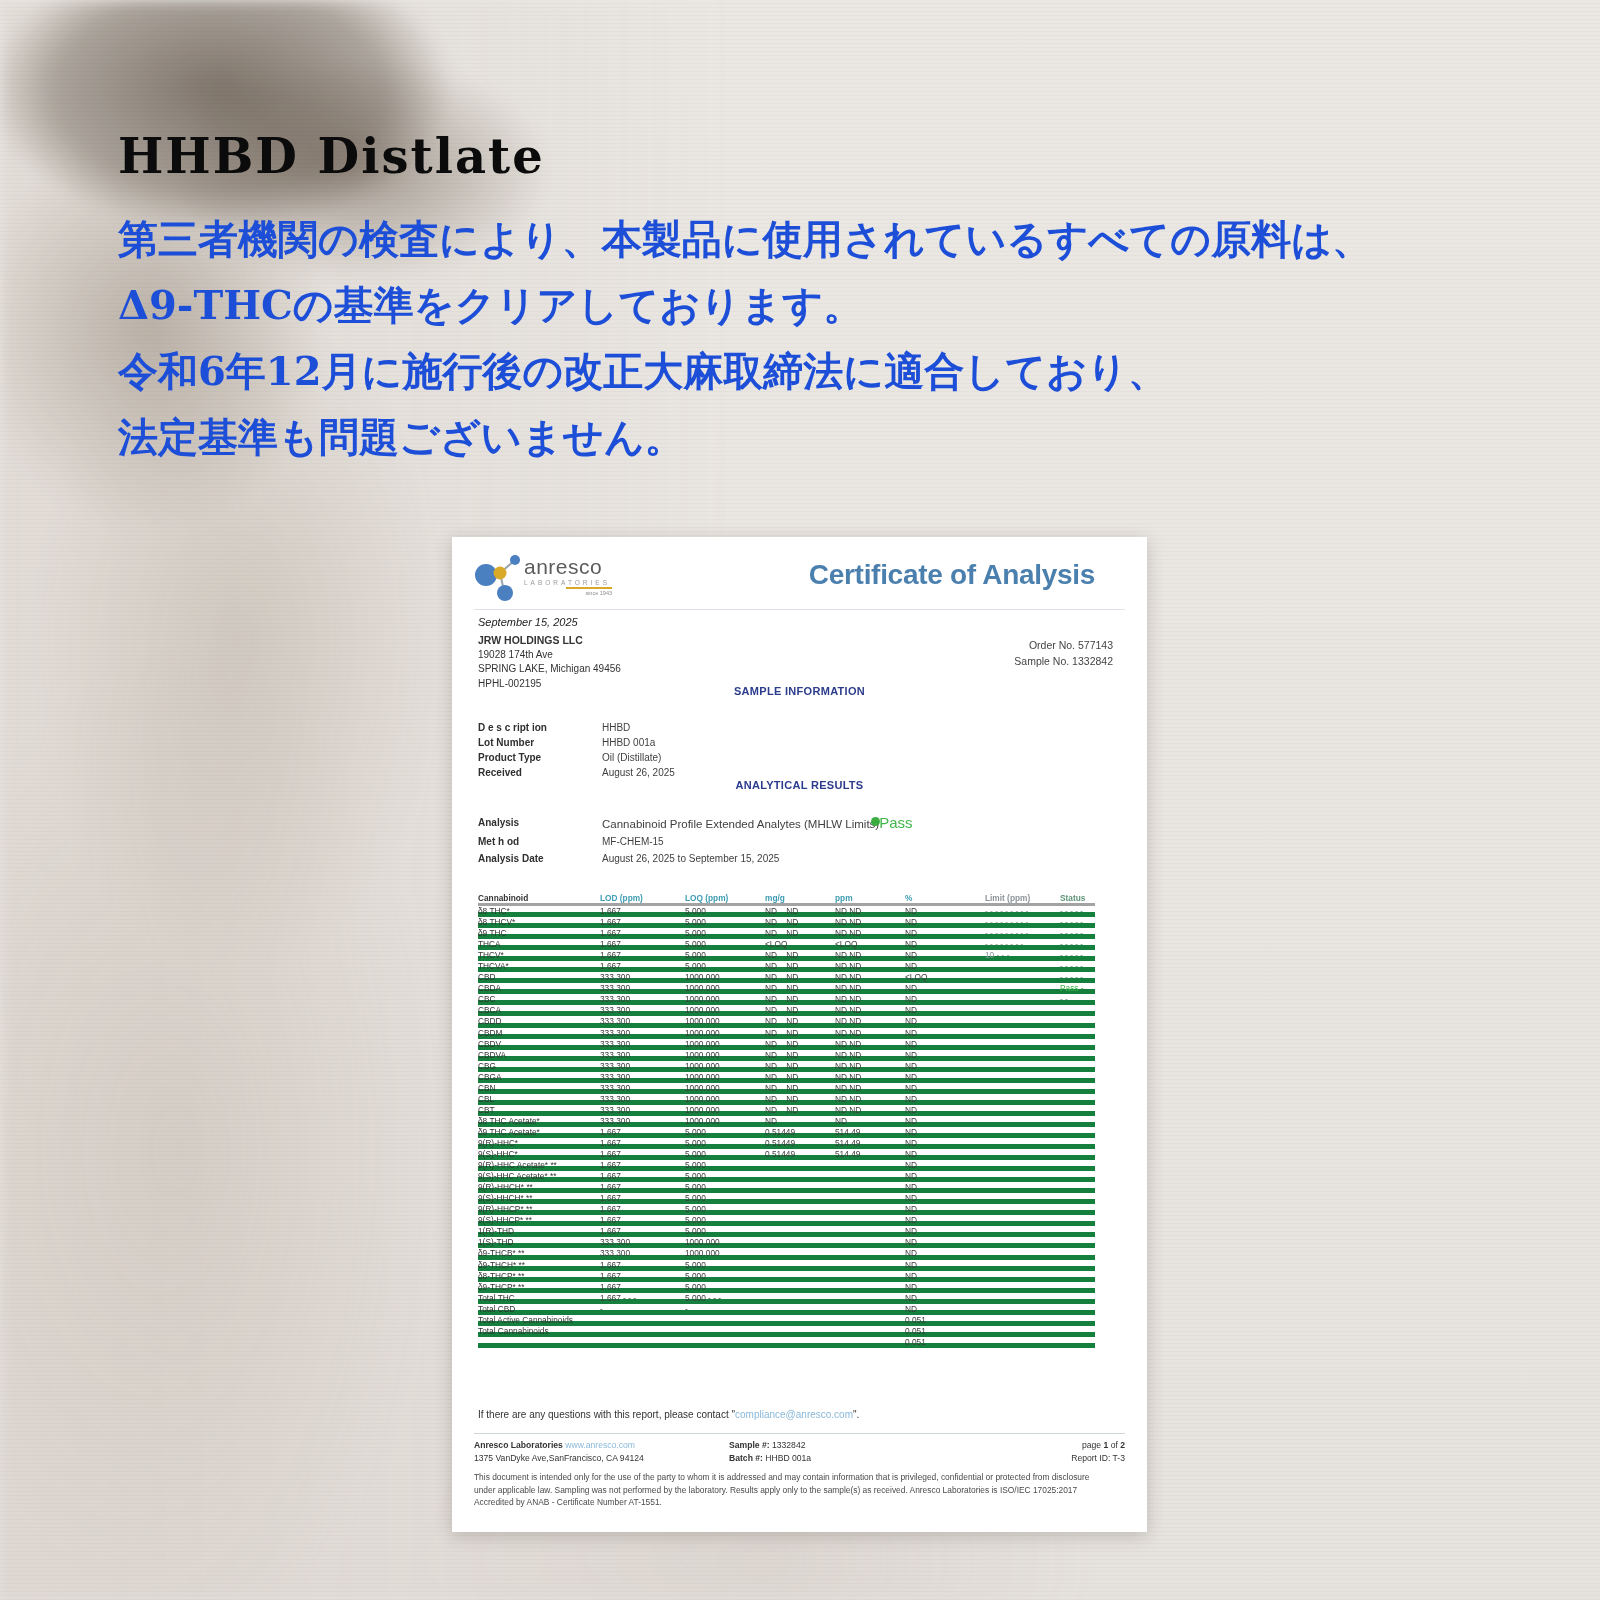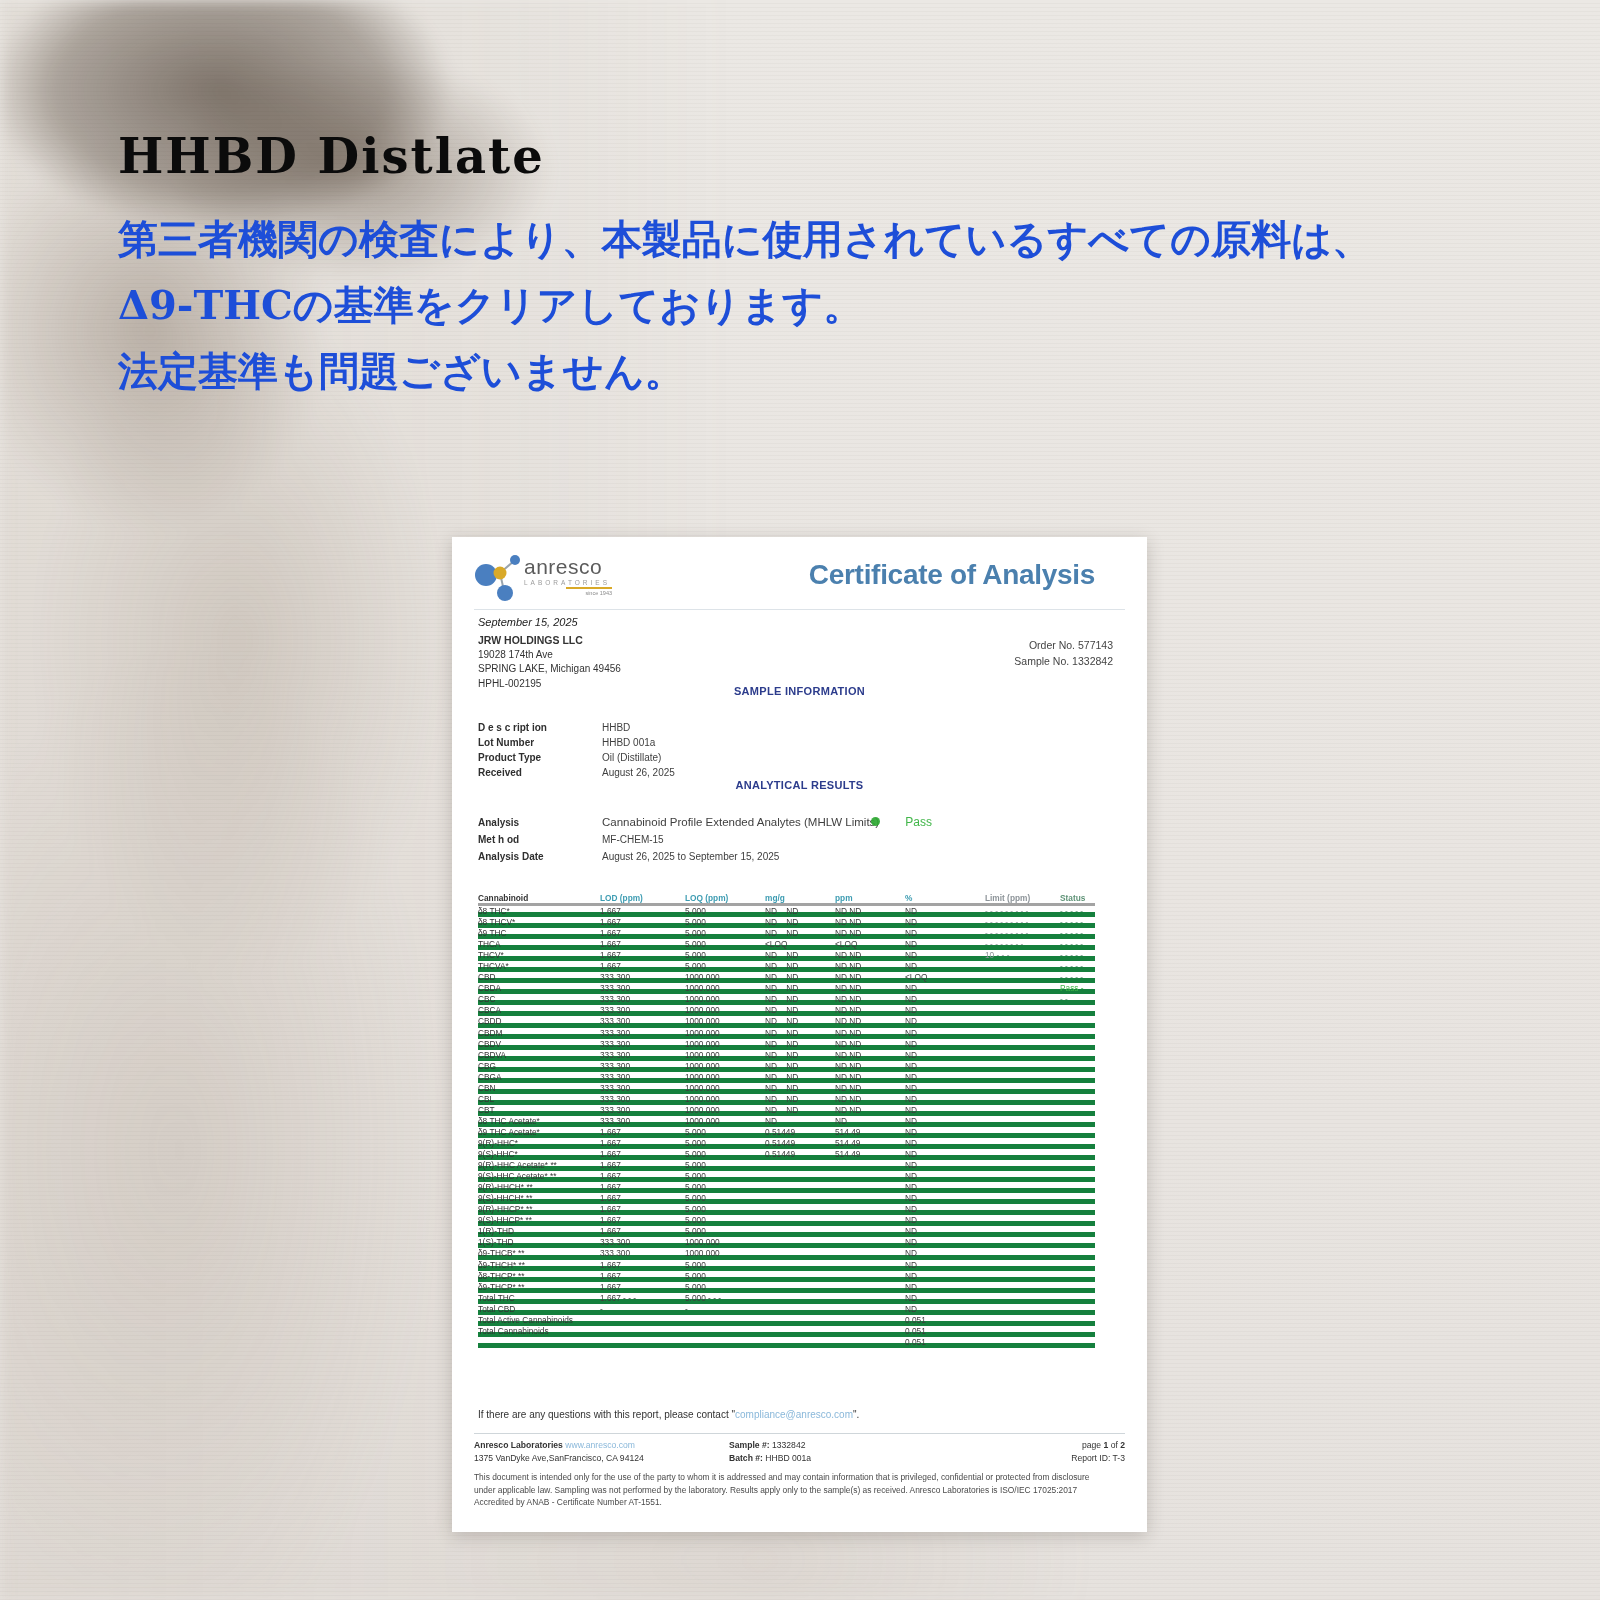--- a/index.html
+++ b/index.html
@@ -69,21 +69,21 @@
   .sec-analytical{top:242px;}
   
   .fields{position:absolute;left:26px;font-size:10px;color:#3c3c3c;}
   .sample-fields{top:183px;}
   .analysis-fields{top:277px;right:40px;}
   .frow{display:flex;min-height:15px;line-height:15px;}
   .analysis-fields .frow{min-height:17px;line-height:17px;}
   .flabel{width:124px;font-weight:700;color:#2f2f2f;flex:none;}
   .fvalue{color:#3f3f3f;}
   .analysis-main{font-size:11.5px;position:relative;}
-  .pass-chip{color:#41b649;font-size:12px;margin-left:26px;}
+  .pass-chip{color:#41b649;font-size:15px;}
   .green-dot{
     position:absolute;width:9px;height:9px;border-radius:50%;
     background:#2ea832;left:269px;top:3px;opacity:0.92;
   }
   
   .rtable{position:absolute;left:26px;top:356px;width:617px;font-size:8.3px;color:#3c3c3c;}
   .thead{display:flex;color:#3d9cb2;font-weight:700;height:13px;line-height:11px;border-bottom:3px solid #a3a3a3;}
   .trow{display:flex;height:11.06px;line-height:10.5px;border-bottom:5px solid #15803d;align-items:flex-start;}
   .cell{white-space:pre;overflow:hidden;flex:none;}
   .c0{width:122px;color:#333;}
@@ -109,20 +109,21 @@
 </head>
 <body>
 
 <div class="bg-grain"></div>
 <div class="buddha"></div>
 
 <div class="main-title">HHBD  Distlate</div>
 <div class="intro">
   <div>第三者機関の検査により、本製品に使用されているすべての原料は、</div>
   <div>Δ9-THCの基準をクリアしております。</div>
+  <div>令和6年12月に施行後の改正大麻取締法に適合しており、</div>
   <div>法定基準も問題ございません。</div>
 </div>
 
 <div class="cert">
 
   <div class="logo">
     <svg width="48" height="56" viewBox="0 0 48 56">
       <line x1="26" y1="22" x2="40" y2="10" stroke="#9aa4ad" stroke-width="2"></line>
       <line x1="26" y1="22" x2="14" y2="24" stroke="#9aa4ad" stroke-width="2"></line>
       <line x1="26" y1="22" x2="30" y2="40" stroke="#9aa4ad" stroke-width="2"></line>

